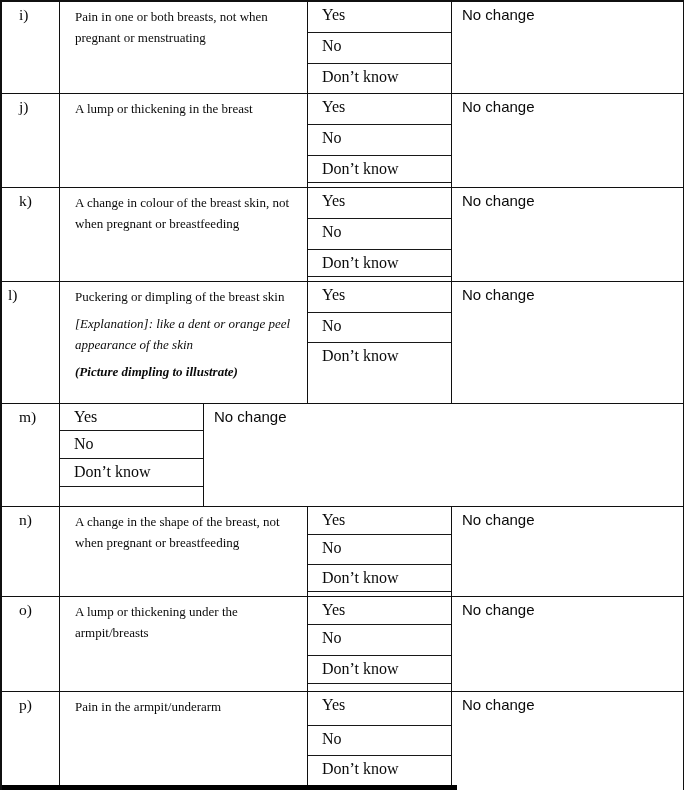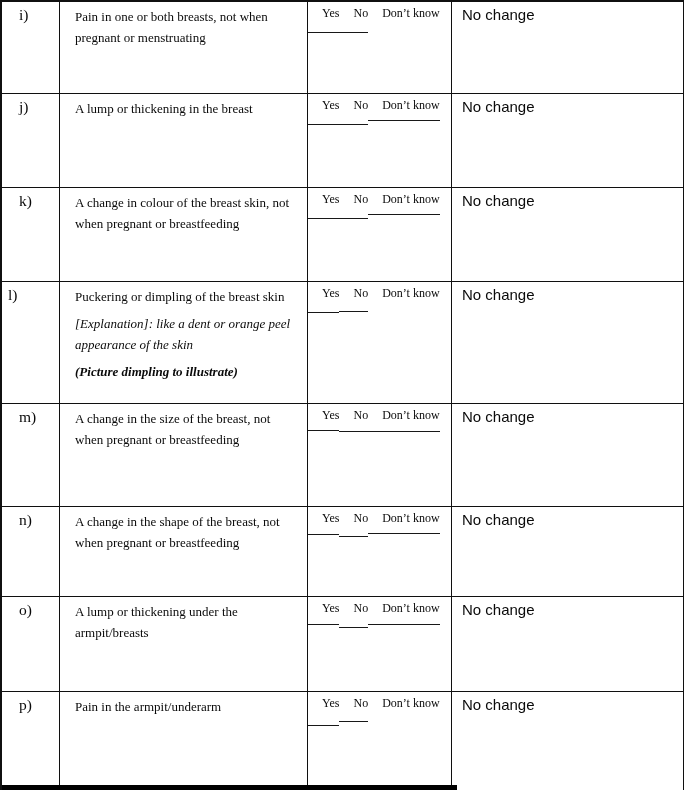--- a/index.html
+++ b/index.html
@@ -43,22 +43,22 @@
     padding: 4px 12px 0 15px;
     font-size: 13px; line-height: 21px;
   }
   .c2 p + p { margin-top: 6px; font-style: italic; }
   .p-italic { font-style: italic; }
   .p-bold { font-weight: bold; }
 
   .c3 {
     width: 144px; flex: 0 0 144px;
     border-right: 1.6px solid #101010;
-    display: flex; 
-    font-size: 12px;
+    display: flex; flex-direction: column;
+    font-size: 16px;
   }
   .opt {
     border-bottom: 1.4px solid #181818;
     padding: 4px 0 0 14px;
   }
   .h27 { height: 27px; }
   .h28 { height: 28px; }
   .h30 { height: 30px; }
   .h31 { height: 31px; }
   .h34 { height: 34px; }
@@ -150,23 +150,20 @@
     </div>
     <div class="c4">
       <span>No change</span>
     </div>
   </div>
 
   <div class="row r4">
     <div class="c1">
       <span>m)</span>
     </div>
-    <div class="c2">
-      <p class="p-normal">A change in the size of the breast, not when pregnant or breastfeeding</p>
-    </div>
     <div class="c3">
       <div class="opt h27">Yes</div>
       <div class="opt h28">No</div>
       <div class="opt h28">Don’t know</div>
     </div>
     <div class="c4">
       <span>No change</span>
     </div>
   </div>
 

